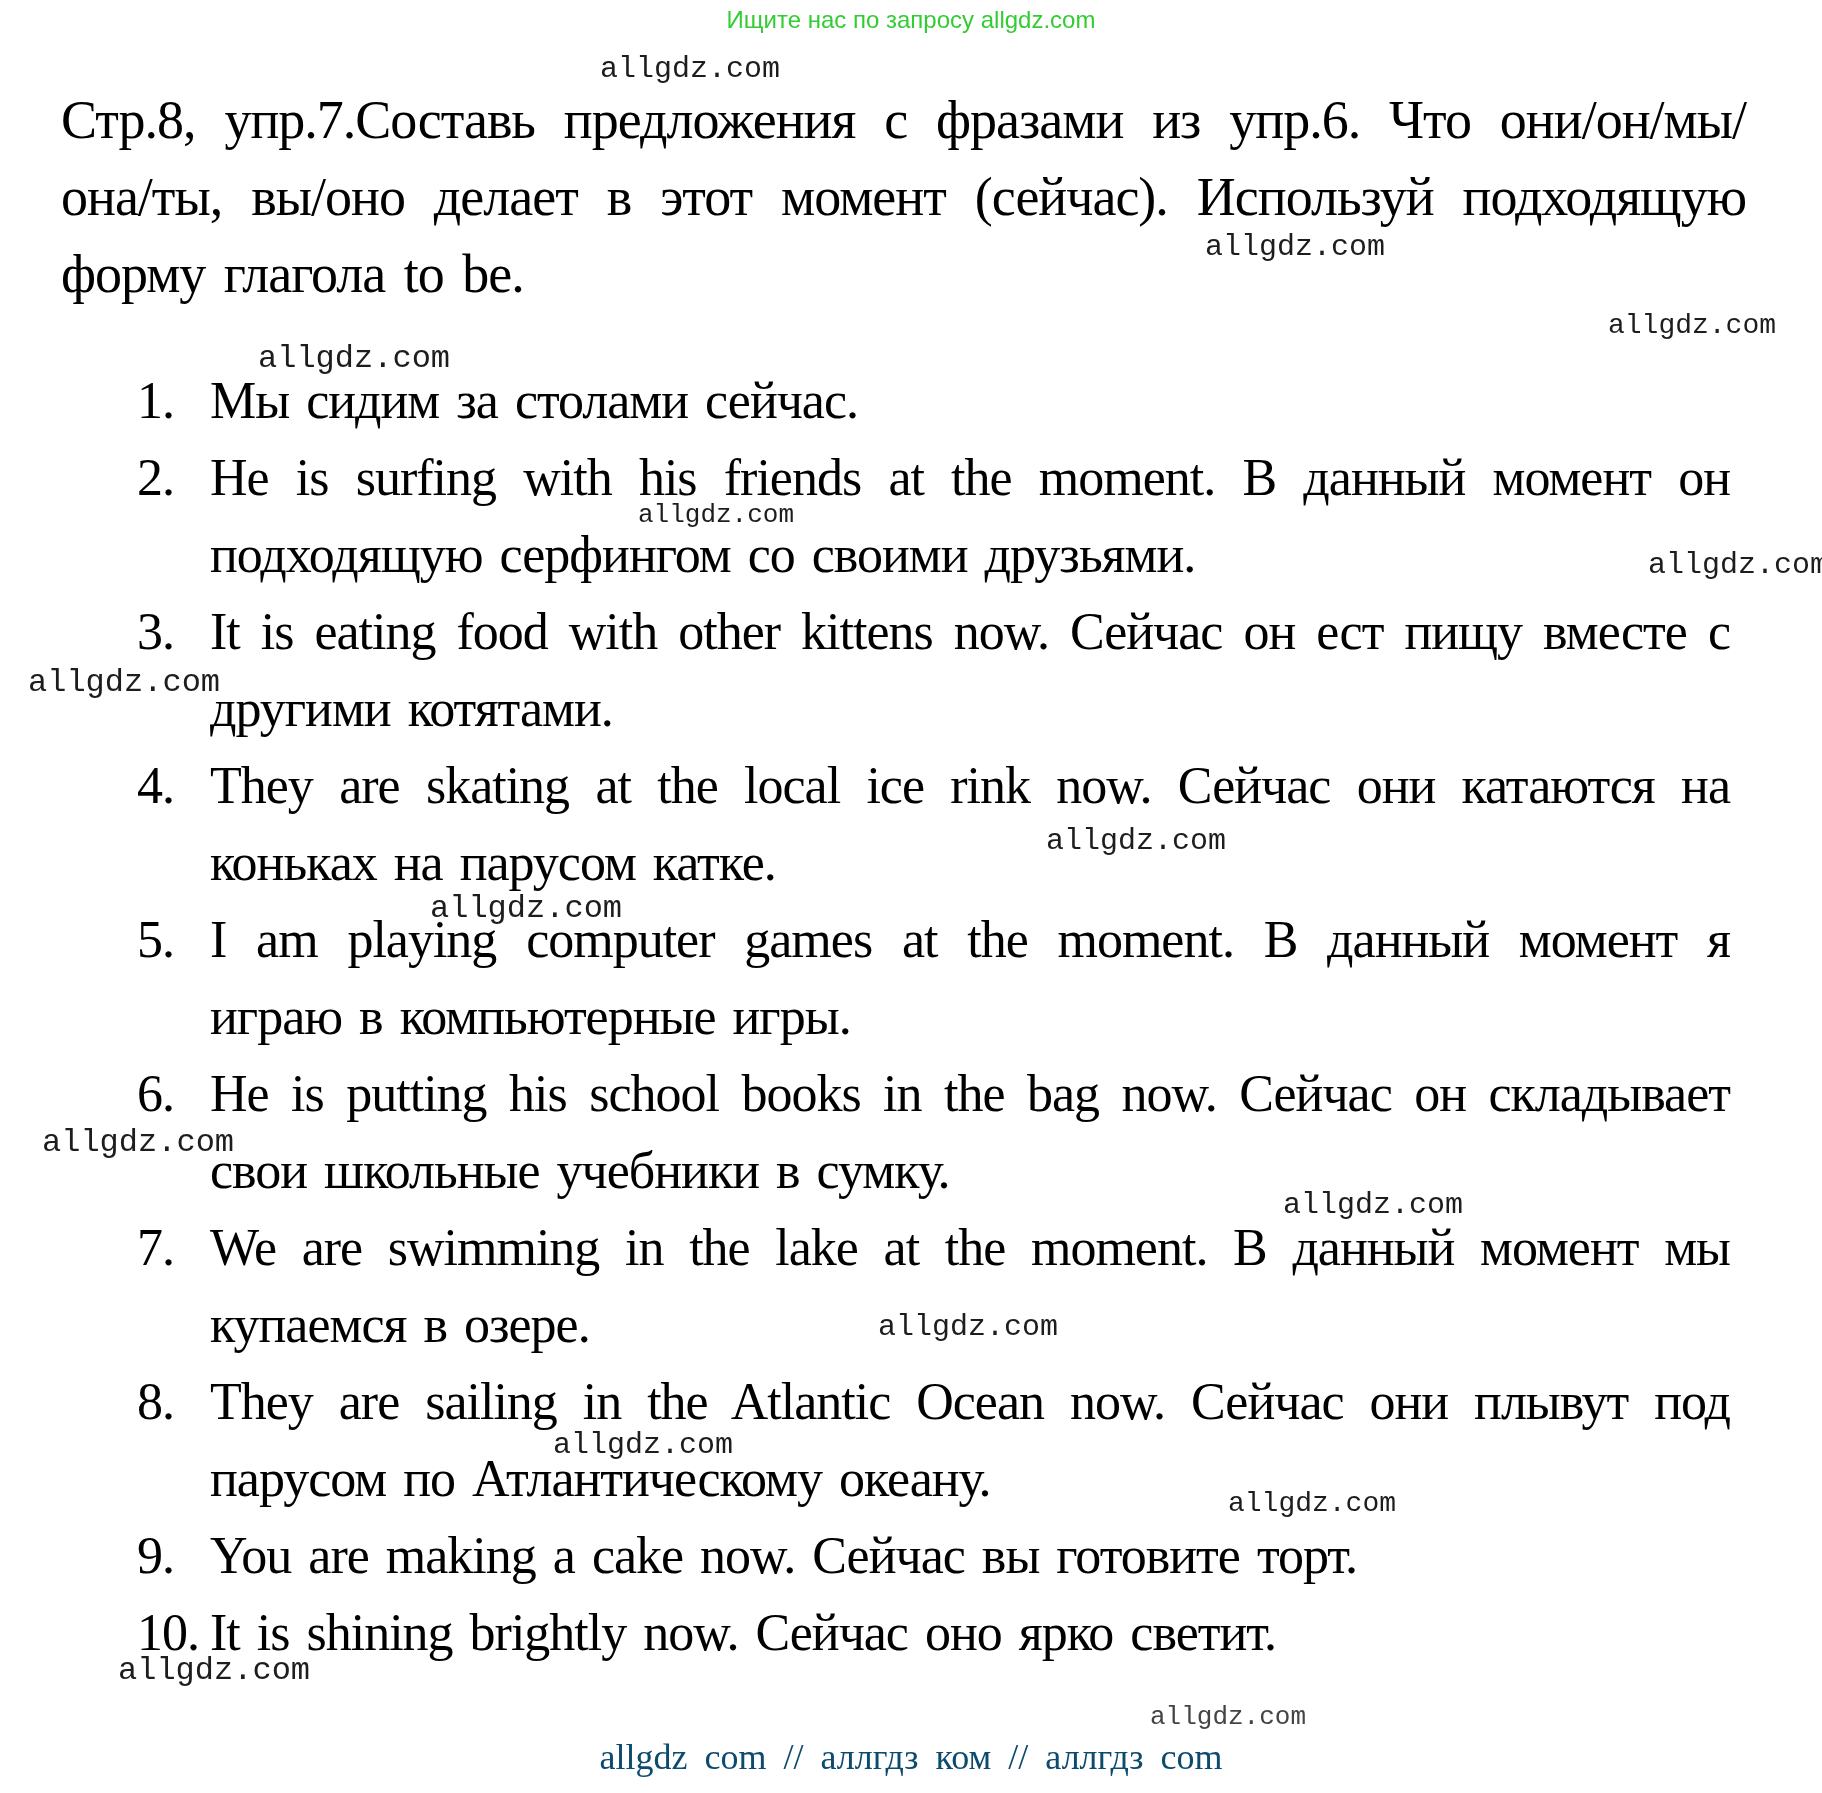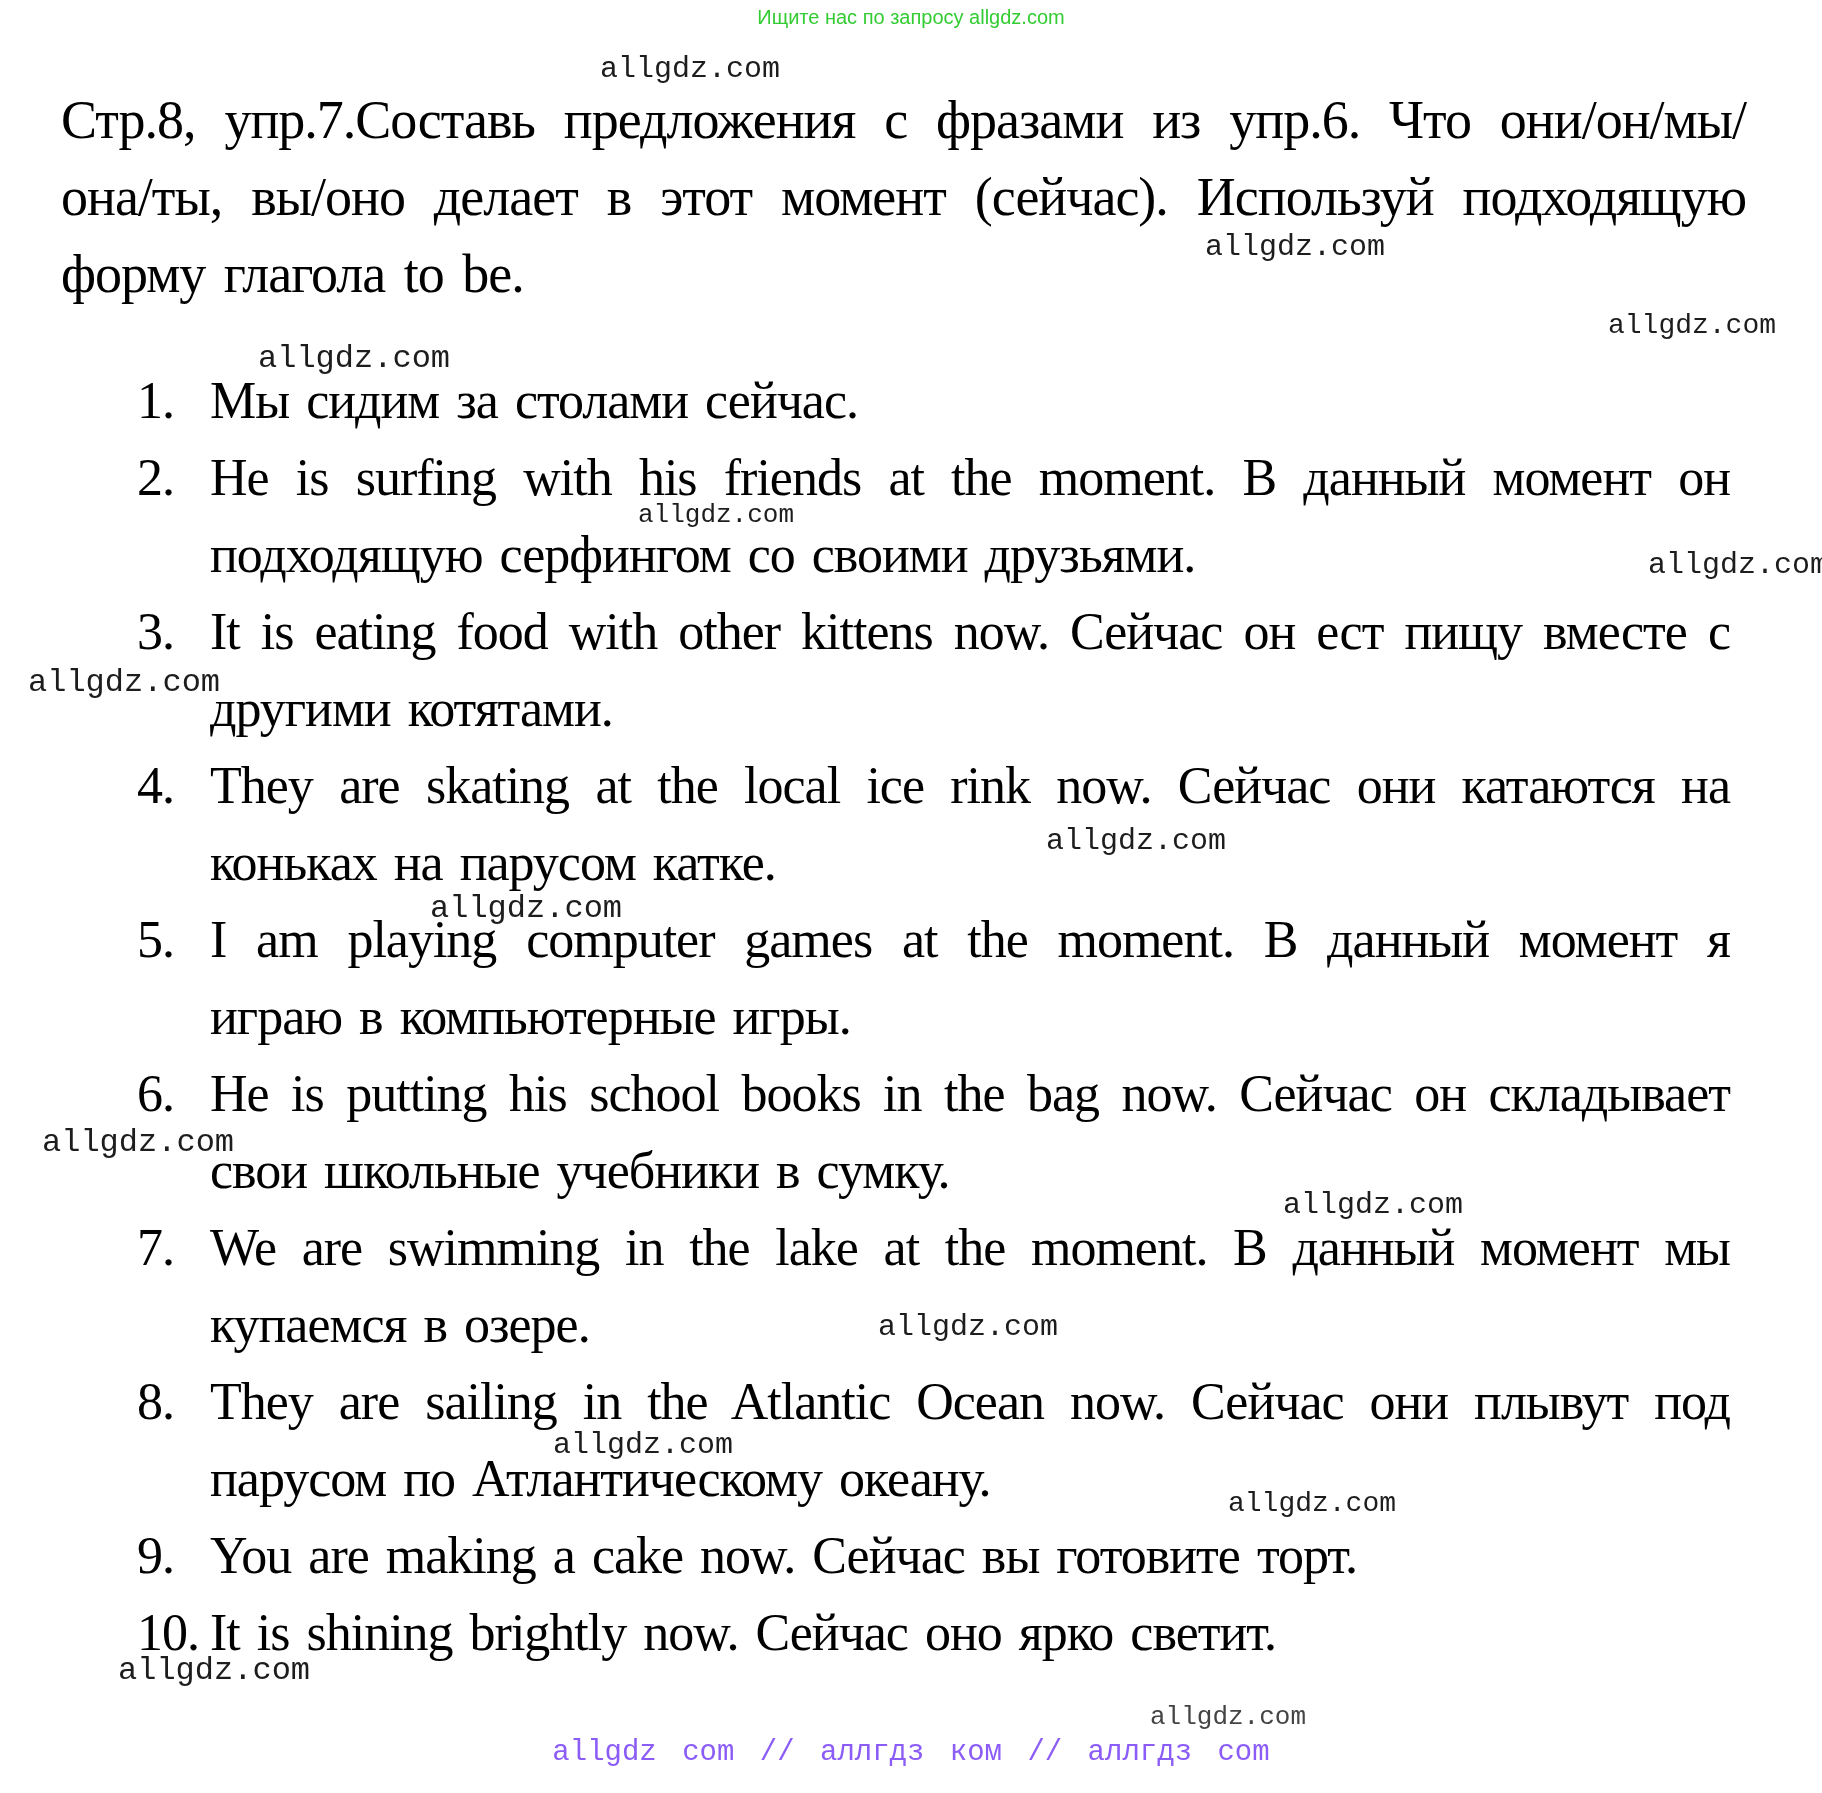--- a/index.html
+++ b/index.html
@@ -14,21 +14,21 @@
   }
 
   
   .promo {
     position: absolute;
     top: 6px;
     left: 0;
     width: 100%;
     text-align: center;
     font-family: "Liberation Sans", sans-serif;
-    font-size: 20px;
+    font-size: 24px;
     color: #33cc33;
   }
 
   
   .task-title {
     position: absolute;
     left: 61px;
     top: 82px;
     width: 1685px;
     font-size: 54px;
@@ -94,23 +94,23 @@
   .wm15 { left: 118px;  top: 1652px; }
   .wm16 { left: 1150px; top: 1702px; }
 
   
   .footer {
     position: absolute;
     top: 1736px;
     left: 0;
     width: 100%;
     text-align: center;
-    font-family: Liberation Mono, monospace;
-    font-size: 29px;
-    color: #8b5cf6;
+    font-family: Liberation Serif, serif;
+    font-size: 36px;
+    color: #0c4a6e;
     word-spacing: 8px;
   }
 </style>
 </head>
 <body>
 
 <div class="page">
 
   <div class="promo">Ищите нас по запросу allgdz.com</div>
 

